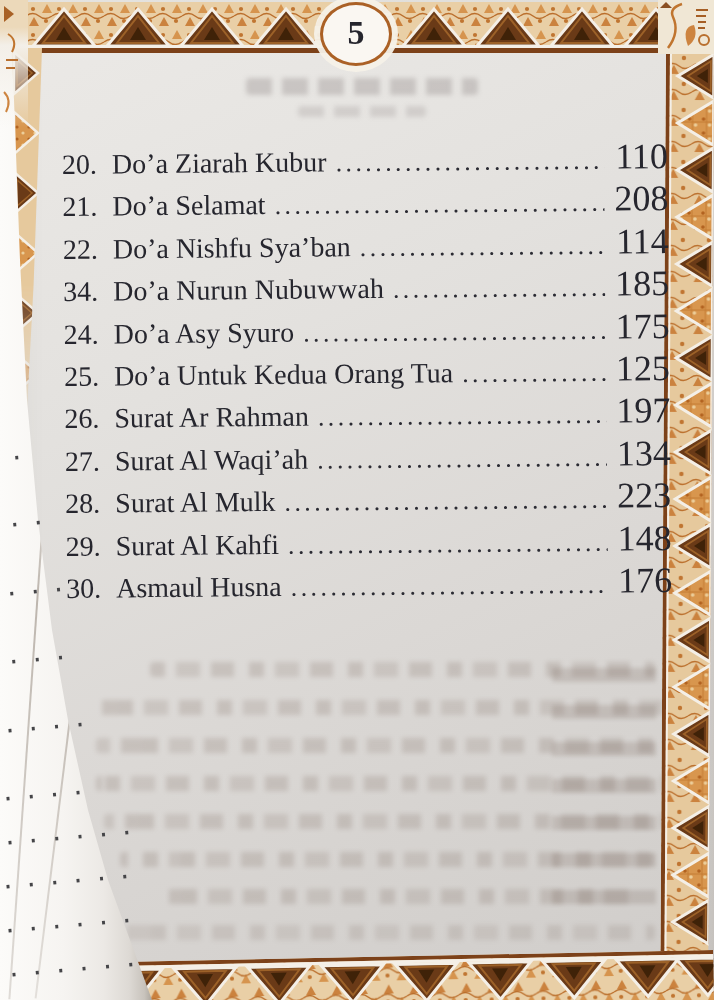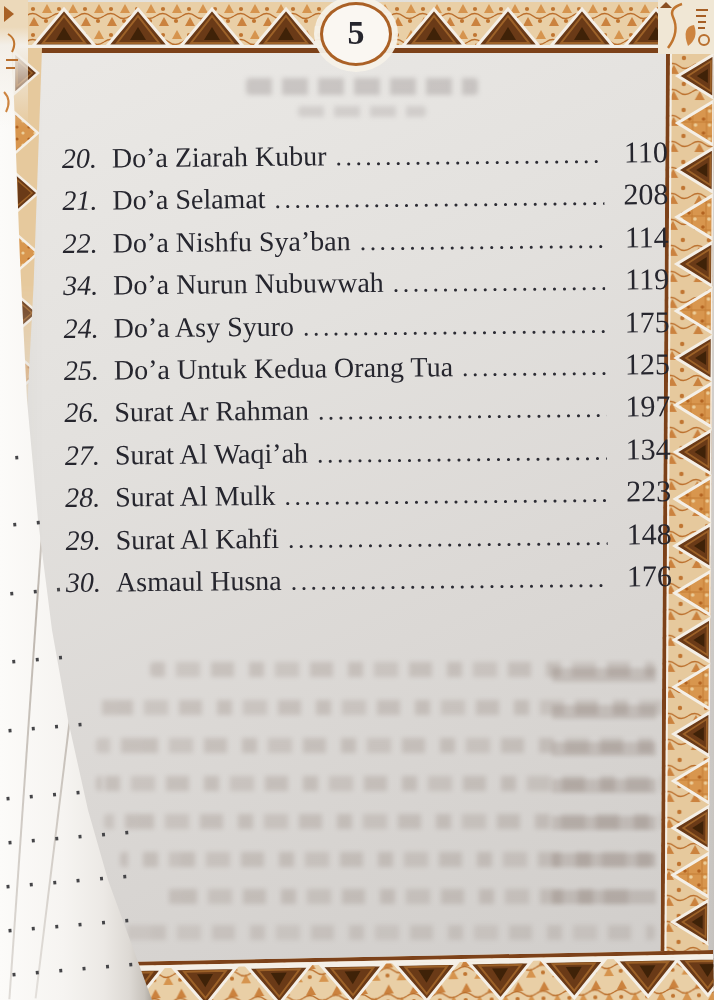--- a/index.html
+++ b/index.html
@@ -44,26 +44,26 @@
   
   .page-oval{position:absolute;left:320px;top:2px;width:66px;height:58px;z-index:5;
     background:#faf7f2;border:3px solid #ab6126;border-radius:50%;
     box-shadow:0 0 0 6px rgba(246,241,232,.95);
     display:flex;align-items:center;justify-content:center;}
   .page-oval span{font-size:34px;font-weight:700;color:#25252d;transform:translateY(-1px);}
 
   
   .toc{position:absolute;left:64px;right:44px;top:138px;z-index:4;transform:rotate(-.55deg);}
   .row{display:flex;align-items:baseline;height:42.4px;color:#26262e;}
-  .no{flex:0 0 50px;font-size:28px;font-style:italic;}
+  .no{flex:0 0 50px;font-size:28px;}
   .title{font-size:28px;white-space:nowrap;}
   .dots{flex:1 1 auto;overflow:hidden;white-space:nowrap;margin:0 8px 0 9px;}
   .dots::after{content:"........................................................................................";
     font-size:26px;letter-spacing:3.4px;color:#2b2b33;}
-  .pg{flex:0 0 56px;text-align:right;font-size:30px;}
+  .pg{flex:0 0 56px;text-align:right;font-size:36px;}
 
   
   .curl{position:absolute;left:0;top:0;bottom:0;width:152px;z-index:6;
     clip-path:polygon(0 0,9px 0,14px 10%,20px 26%,27px 40%,38px 52%,52px 63%,68px 72%,88px 81%,108px 88%,130px 94%,152px 100%,0 100%);
     background:linear-gradient(90deg,#fcfbf9 0,#f6f4f1 42%,#ece9e5 68%,#ddd9d4 85%,#c8c3bc 95%,#aca69d 100%);}
   .curl::before{content:"";position:absolute;top:38%;bottom:0;left:30px;width:2px;
     background:linear-gradient(rgba(140,128,116,0),rgba(140,128,116,.55) 35%,rgba(140,128,116,.25));
     transform:rotate(4deg);}
   .curl::after{content:"";position:absolute;top:55%;bottom:0;left:62px;width:2px;
     background:linear-gradient(rgba(140,128,116,0),rgba(140,128,116,.45) 40%,rgba(140,128,116,.2));
@@ -272,21 +272,21 @@
     <div class="row">
       <span class="no">22.</span>
       <span class="title">Do’a Nishfu Sya’ban</span>
       <span class="dots"></span>
       <span class="pg">114</span>
     </div>
     <div class="row">
       <span class="no">34.</span>
       <span class="title">Do’a Nurun Nubuwwah</span>
       <span class="dots"></span>
-      <span class="pg">119</span>
+      <span class="pg">185</span>
     </div>
     <div class="row">
       <span class="no">24.</span>
       <span class="title">Do’a Asy Syuro</span>
       <span class="dots"></span>
       <span class="pg">175</span>
     </div>
     <div class="row">
       <span class="no">25.</span>
       <span class="title">Do’a Untuk Kedua Orang Tua</span>

